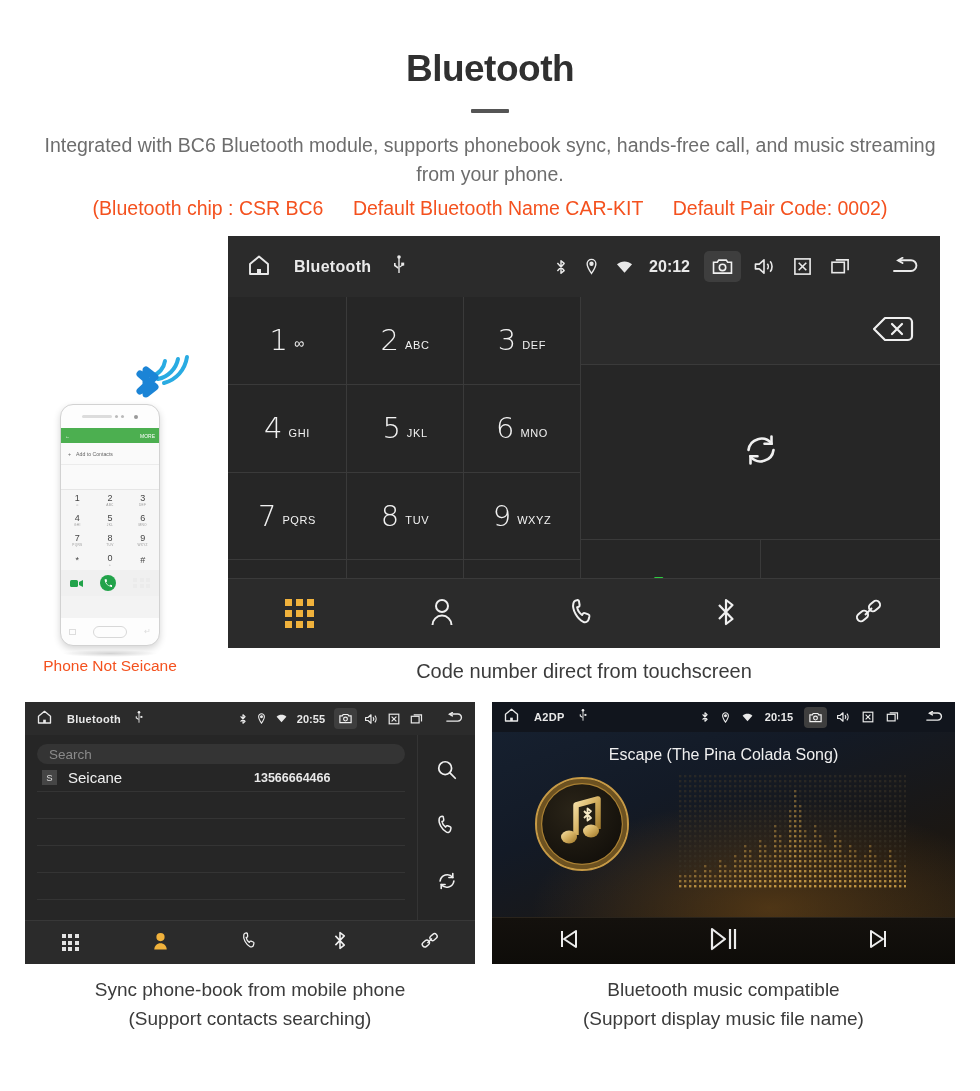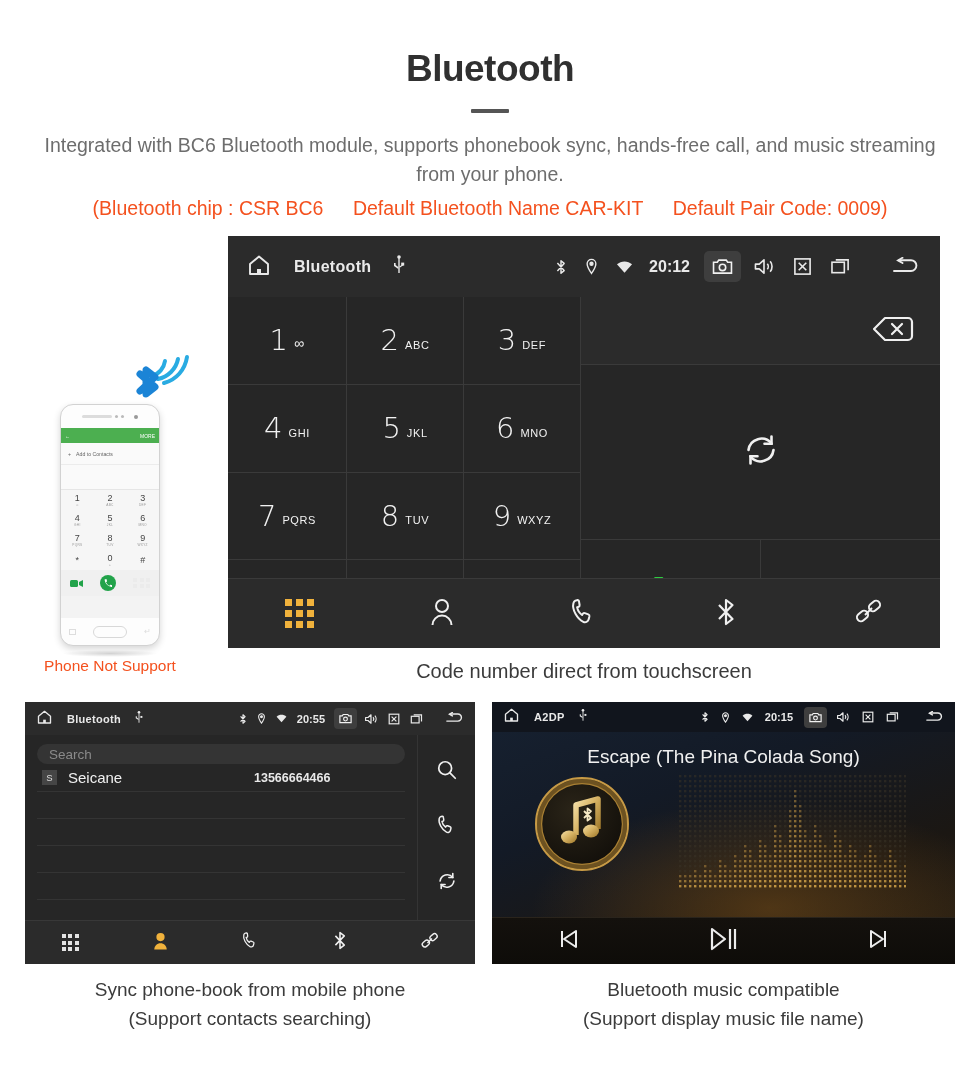--- a/index.html
+++ b/index.html
@@ -193,21 +193,21 @@
   .mu-status .sb-title { font-size: 11px; }
   .mu-status .sb-time { font-size: 11px; margin: 0 5px 0 3px;}
   .mu-status .sb-right { }
   .mu-status .icn-cam { padding: 5px 5px !important; border-radius: 4px; background:#3e3e3e;}
   .mu-body {
     height: 185px; position: relative;
     background:
       radial-gradient(ellipse 330px 150px at 60% 95%, rgba(120,78,24,.55), rgba(0,0,0,0) 72%),
       linear-gradient(160deg, #16202f 0%, #131a26 35%, #1b1713 75%, #241c12 100%);
   }
-  .mu-song { text-align: center; color: #f0f0f0; font-size: 19px; padding-top: 14px; }
+  .mu-song { text-align: center; color: #f0f0f0; font-size: 16px; padding-top: 14px; }
   .mu-disc {
     position: absolute; left: 43px; top: 45px;
     width: 94px; height: 94px; border-radius: 50%;
     border: 2px solid #c79a45;
     box-shadow: inset 0 0 0 4px rgba(0,0,0,.35), inset 0 0 0 5.2px #a87f33;
     display: flex; align-items: center; justify-content: center;
     background: radial-gradient(circle at 40% 35%, #2a2418, #120f0a 75%);
   }
   .mu-eq { position: absolute; left: 186px; top: 42px; width: 228px; height: 114px; }
   .mu-ctrl {
@@ -223,21 +223,21 @@
 </style>
 </head>
 <body>
 
 <div class="page-title">Bluetooth</div>
 <div class="title-rule"></div>
 <div class="subtitle">Integrated with BC6 Bluetooth module, supports phonebook sync, hands-free call, and music streaming from your phone.</div>
 <div class="specs">
   <span>(Bluetooth chip : CSR BC6</span>
   <span>Default Bluetooth Name CAR-KIT</span>
-  <span>Default Pair Code: 0009)</span>
+  <span>Default Pair Code: 0002)</span>
 </div>
 
 <div class="bt-logo">
   <svg width="62" height="52" viewBox="0 0 62 52">
     <g fill="none" stroke="#29ABE2" stroke-width="4" stroke-linecap="round">
       <path d="M30 32 C40 30 48 22 50 12"></path>
       <path d="M36 36 C48 33 57 23 59 10"></path>
       <path d="M24 29 C31 27 36 21 37 14"></path>
     </g>
     <path d="M12 44 L27 30 L18 23 L18 47 L27 40 L12 27" fill="none" stroke="#1B84D6" stroke-width="7" stroke-linejoin="round" stroke-linecap="round"></path>
@@ -335,21 +335,21 @@
       </div>
     </div>
     <div class="ph-bottom">
       <div class="ph-sq"></div>
       <div class="ph-home"></div>
       <div style="color:#ddd;font-size:8px">↵</div>
     </div>
   </div>
   <div class="ph-shadow"></div>
 </div>
-<div class="phone-caption">Phone Not Support</div>
+<div class="phone-caption">Phone Not Seicane</div>
 
 <div class="dialer-wrap">
 
   <div class="statusbar">
     <div class="sb-left">
       <span>
         <svg width="26" height="24" viewBox="0 0 24 24" fill="none" stroke="#e9e9e9" stroke-width="1.9" stroke-linejoin="round">
             <path d="M3 11 L12 3.5 L21 11 V21 H3 Z"></path>
             <rect x="10" y="16" width="4" height="5" fill="#e9e9e9" stroke="none"></rect>
           </svg>

